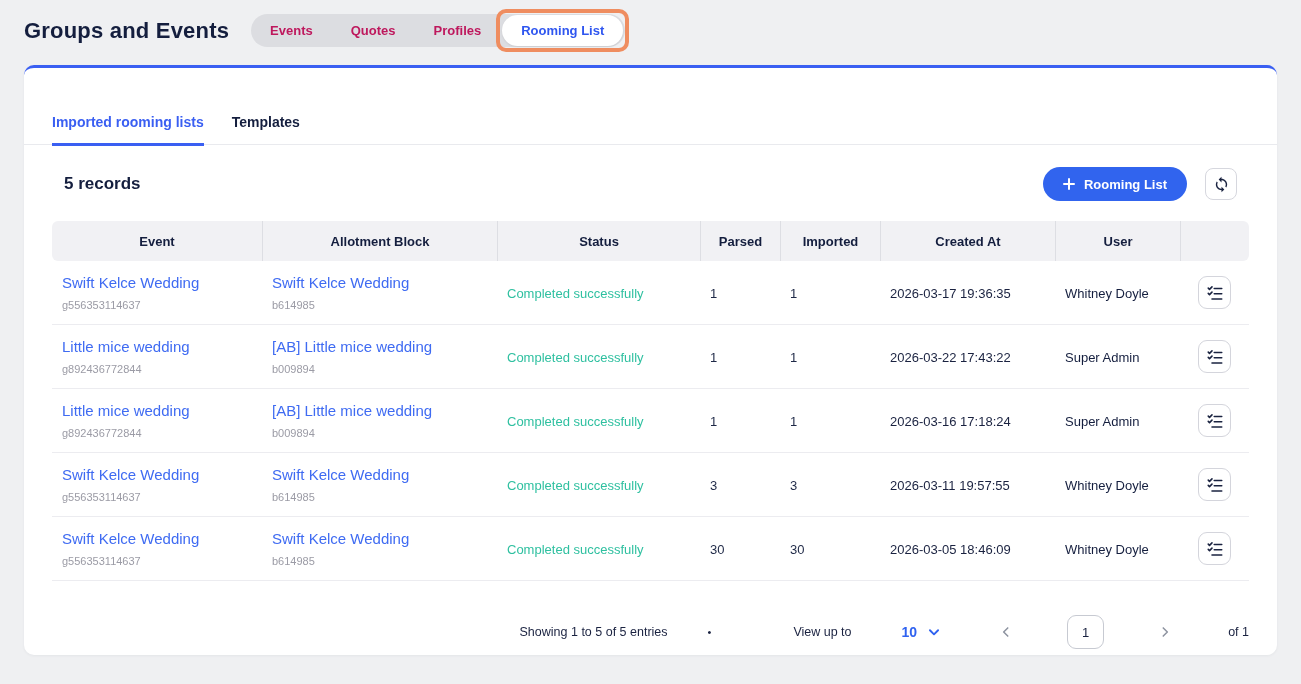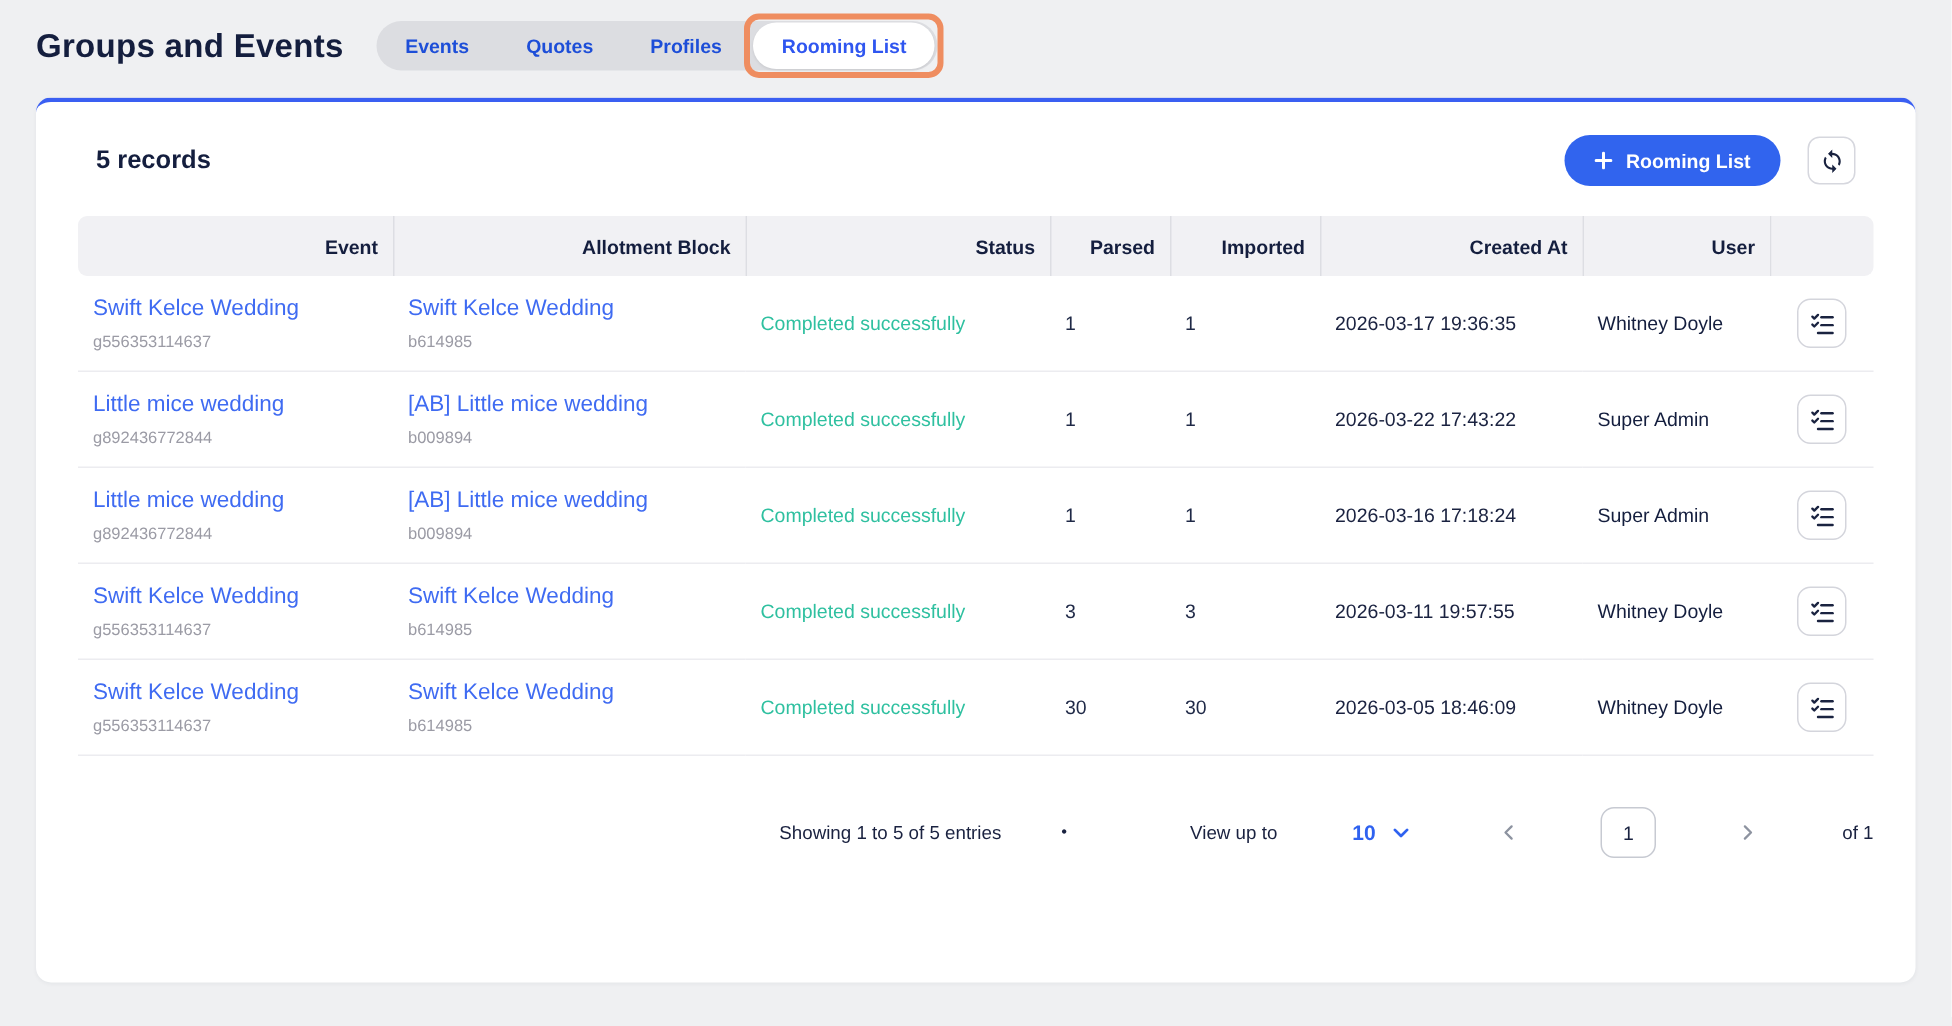--- a/index.html
+++ b/index.html
@@ -11,21 +11,21 @@
     color:#1a2240;
     overflow:hidden;
   }
 
   
   .top-bar { display:flex; align-items:center; padding:14px 24px 6px; gap:22px; }
   .page-title { font-size:22px; font-weight:800; color:#141e3e; margin:0; letter-spacing:.2px; }
   .nav-pills { display:flex; align-items:center; background:#dcdde1; border-radius:17px; height:33px; }
   .nav-pill {
     height:26px; padding:0 19px; border:none; background:transparent;
-    font-family:inherit; font-size:13px; font-weight:600; color:#1d4ed8;
+    font-family:inherit; font-size:13px; font-weight:600; color:#be185d;
     border-radius:17px; cursor:pointer;
   }
   .pill-highlight {
     border:4px solid #ef8d60; border-radius:10px;
     margin:-6px -4px; padding:2px; background:transparent;
   }
   .nav-pill.active { background:#ffffff; color:#2f56f0; height:31px; box-shadow:0 1px 2px rgba(0,0,0,.08); }
 
   
   .card {
@@ -51,21 +51,21 @@
   }
   .btn-icon {
     width:32px; height:32px; border:1px solid #d6d7de; border-radius:8px; background:#fff;
     display:flex; align-items:center; justify-content:center; margin-left:18px; cursor:pointer;
   }
 
   
   table { width:1197px; margin:4px 28px 0; border-collapse:separate; border-spacing:0; table-layout:fixed; }
   thead th {
     background:#f1f1f4; height:40px; font-size:13px; font-weight:700; color:#141e3e;
-    text-align:right; padding:0 10px; border-left:1px solid #dddee3;
+    text-align:center; padding:0 10px; border-left:1px solid #dddee3;
   }
   thead th:first-child { border-left:none; border-radius:6px 0 0 6px; }
   thead th:last-child  { border-radius:0 6px 6px 0; }
   tbody td { border-bottom:1px solid #ececf0; padding:13px 10px; vertical-align:middle; height:62px; }
   .cell-link { color:#3f6bf2; font-size:15px; font-weight:500; cursor:pointer; }
   .cell-sub  { color:#9b9ba5; font-size:11px; margin-top:8px; }
   .cell-status { color:#2fc0a0; font-size:13px; }
   .cell-num  { font-size:13px; color:#1f2947; }
   .cell-date { font-size:13px; color:#1a2240; }
   .cell-user { font-size:13px; color:#141e3e; font-weight:500; }
@@ -101,20 +101,24 @@
     <button class="nav-pill">Quotes</button>
     <button class="nav-pill">Profiles</button>
     <span class="pill-highlight">
       <button class="nav-pill active">Rooming List</button>
     </span>
   </div>
 </div>
 
 <div class="card">
 
+  <div class="card-tabs">
+    <div class="card-tab active">Imported rooming lists</div>
+    <div class="card-tab">Templates</div>
+  </div>
 
   <div class="toolbar">
     <h2 class="records-count">5 records</h2>
     <div class="toolbar-right">
       <button class="btn-primary">
         <svg width="12" height="12" viewBox="0 0 12 12" fill="none" stroke="#ffffff" stroke-width="2" stroke-linecap="round">
             <line x1="6" y1="1" x2="6" y2="11"></line>
             <line x1="1" y1="6" x2="11" y2="6"></line>
           </svg>
         <span>Rooming List</span>

